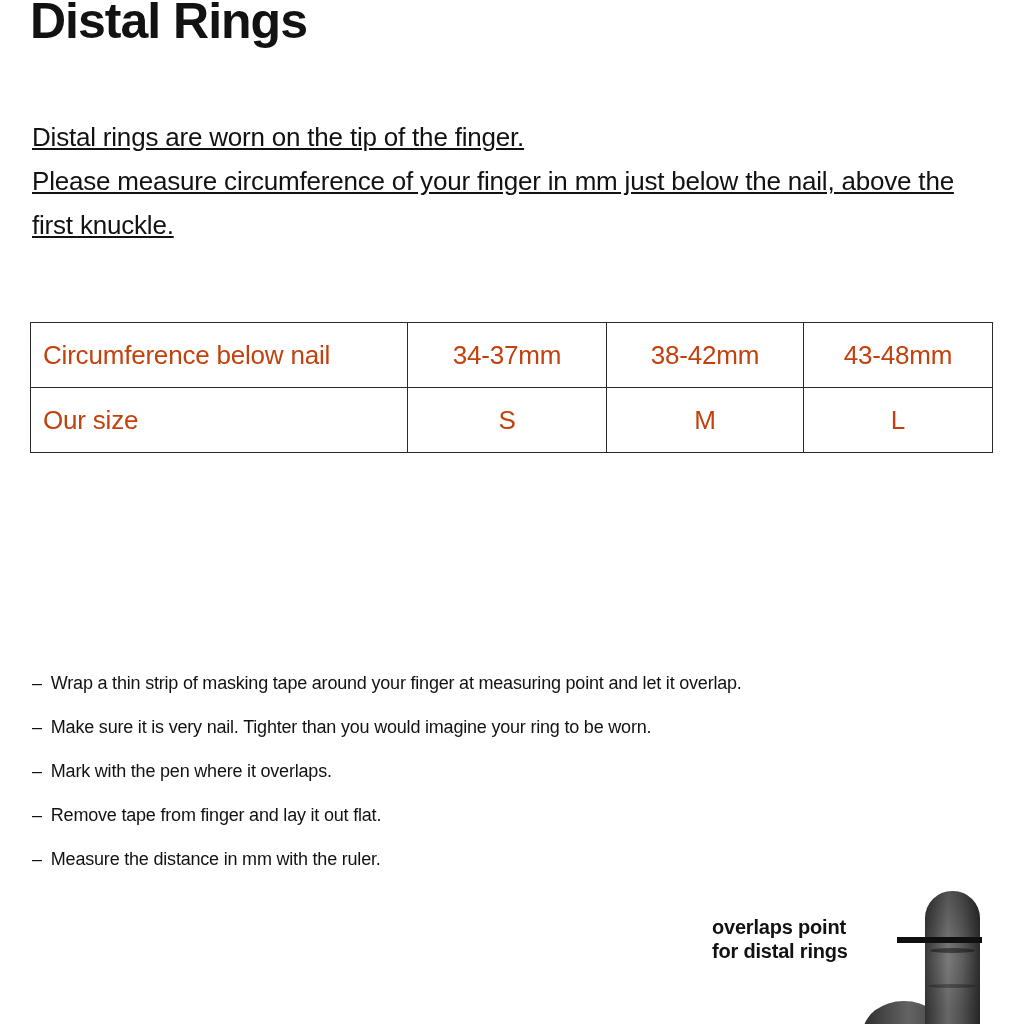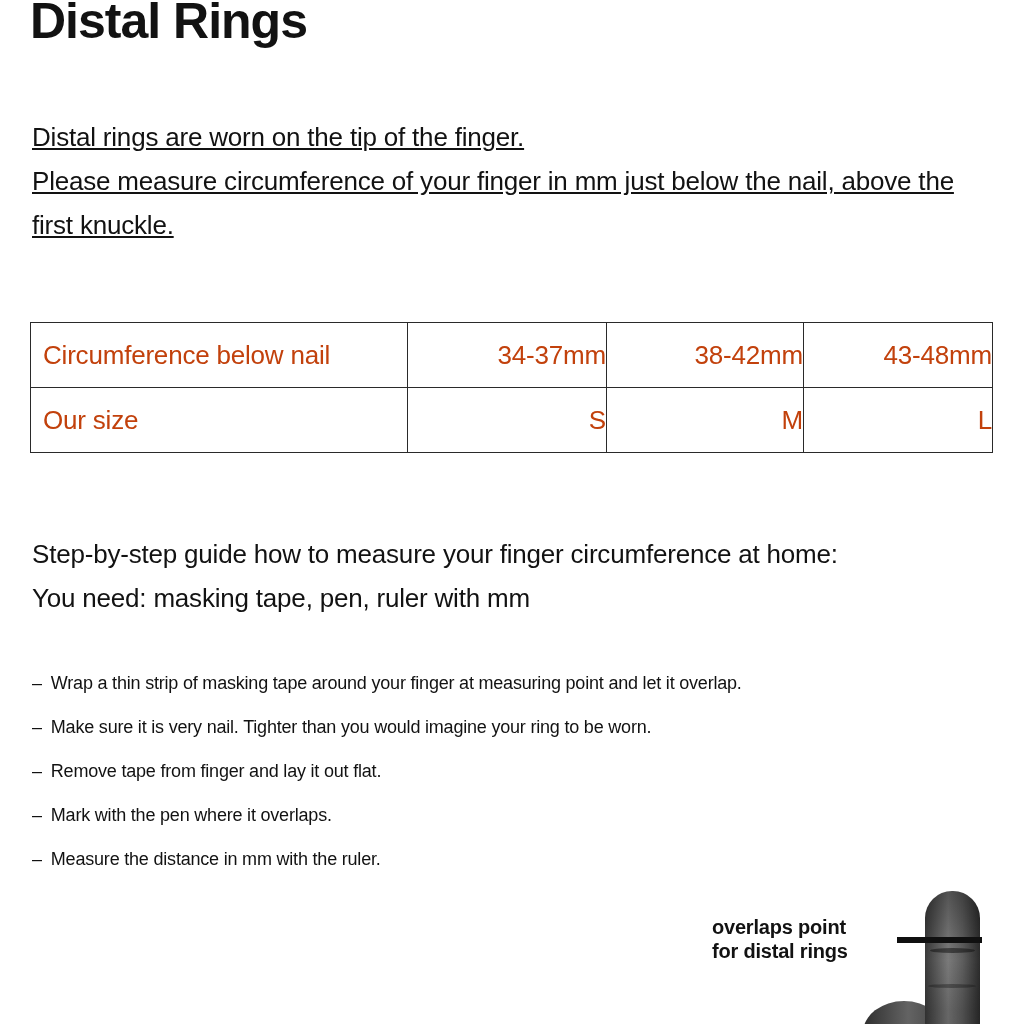--- a/index.html
+++ b/index.html
@@ -59,21 +59,21 @@
     border: 1.5px solid #2a2a2a;
     height: 64px;
     padding: 0;
     vertical-align: middle;
   }
   .size-table td.lbl {
     text-align: left;
     padding-left: 12px;
   }
   .size-table td.val {
-    text-align: right;
+    text-align: center;
   }
   col.c1 { width: 377px; }
   col.c2 { width: 199px; }
   col.c3 { width: 197px; }
   col.c4 { width: 189px; }
 
   
   .guide-head {
     position: absolute;
     left: 32px;
@@ -198,30 +198,26 @@
       </tr>
       <tr>
         <td class="lbl">Our size</td>
         <td class="val">S</td>
         <td class="val">M</td>
         <td class="val">L</td>
       </tr>
     </tbody>
   </table>
 
-  <div class="guide-head">
-    <div>Step-by-step guide how to measure your finger circumference at home:</div>
-    <div>You need: masking tape, pen, ruler with mm</div>
-  </div>
 
   <ul class="steps">
     <li><span class="dash">–</span><span>Wrap a thin strip of masking tape around your finger at measuring point and let it overlap.</span></li>
     <li><span class="dash">–</span><span>Make sure it is very nail. Tighter than you would imagine your ring to be worn.</span></li>
+    <li><span class="dash">–</span><span>Mark with the pen where it overlaps.</span></li>
     <li><span class="dash">–</span><span>Remove tape from finger and lay it out flat.</span></li>
-    <li><span class="dash">–</span><span>Mark with the pen where it overlaps.</span></li>
     <li><span class="dash">–</span><span>Measure the distance in mm with the ruler.</span></li>
   </ul>
 
   <div class="fig-caption">
     <div>overlaps point</div>
     <div>for distal rings</div>
   </div>
 
   <div class="knuckle"></div>
   <div class="finger"></div>

